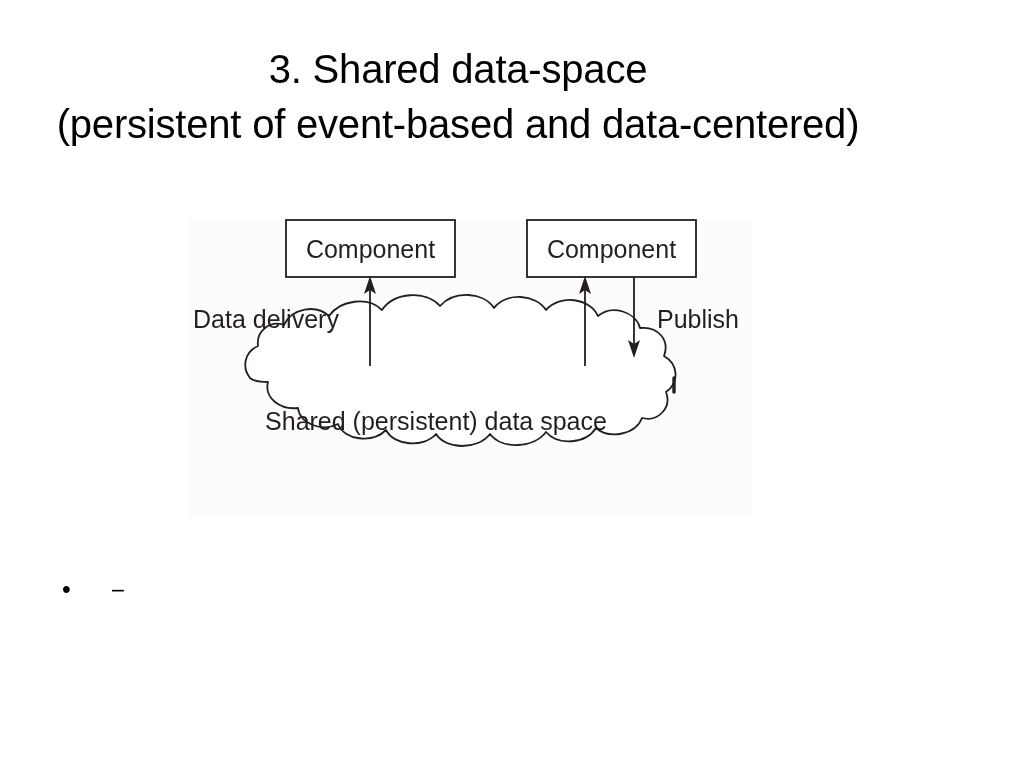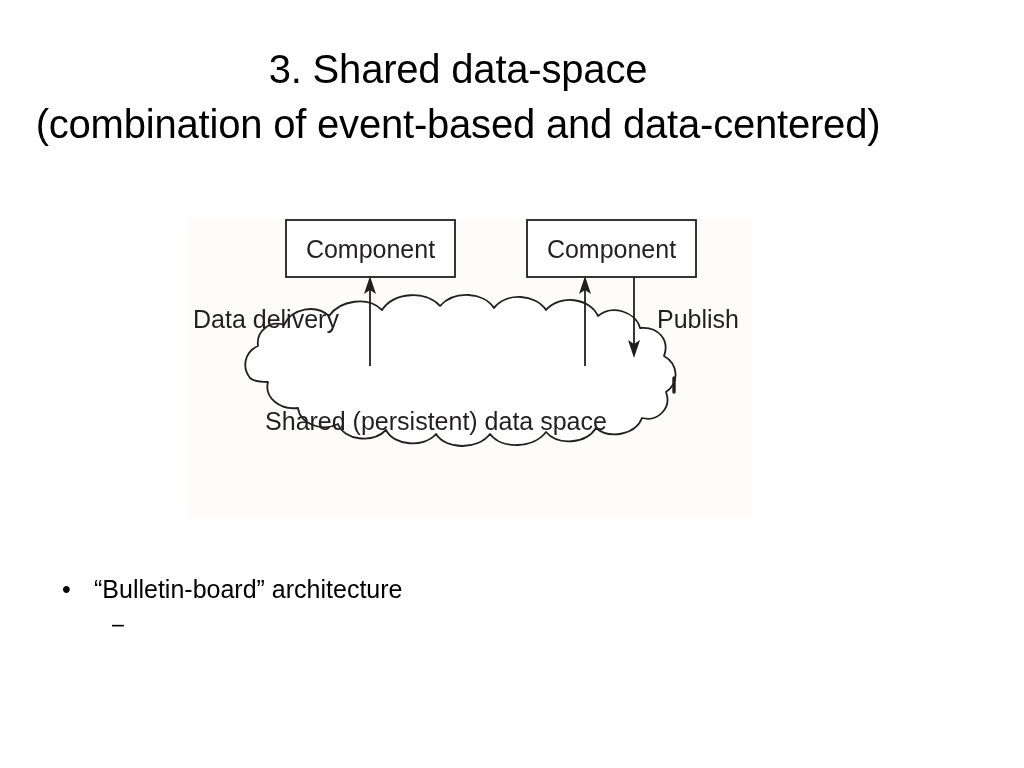--- a/index.html
+++ b/index.html
@@ -85,21 +85,21 @@
     top: 0;
     font-size: 21px;
     line-height: 33px;
   }
 </style>
 </head>
 <body>
 
 <div class="slide-title">
   <span class="title-line">3. Shared data-space</span>
-  <span class="title-line">(combination of event-based and data-centered)</span>
+  <span class="title-line">(persistent of event-based and data-centered)</span>
 </div>
 
 <div class="figure-area">
   <svg class="figure-svg" viewBox="0 0 564 300" xmlns="http://www.w3.org/2000/svg">
 
     <path fill="#ffffff" stroke="#231f20" stroke-width="1.8" stroke-linejoin="round" stroke-linecap="round" d="M 62 160
              C 54 150, 56 134, 70 128
              C 68 113, 82 102, 96 107
              C 104 90, 128 86, 141 98
              C 152 82, 180 78, 194 92
@@ -144,21 +144,20 @@
 
     <text x="469" y="110" text-anchor="start" font-family="Liberation Sans, sans-serif" font-size="25" fill="#231f20">Publish</text>
 
   </svg>
 </div>
 
 <div class="bullets">
 
   <div class="bullet-l1">
     <span class="marker">•</span>
-    <span>“Bulletin-board” architecture</span>
   </div>
 
   <div class="bullet-l2">
     <span class="marker">–</span>
   </div>
 
   <div class="bullet-l2">
     <span class="marker">–</span>
   </div>
 

